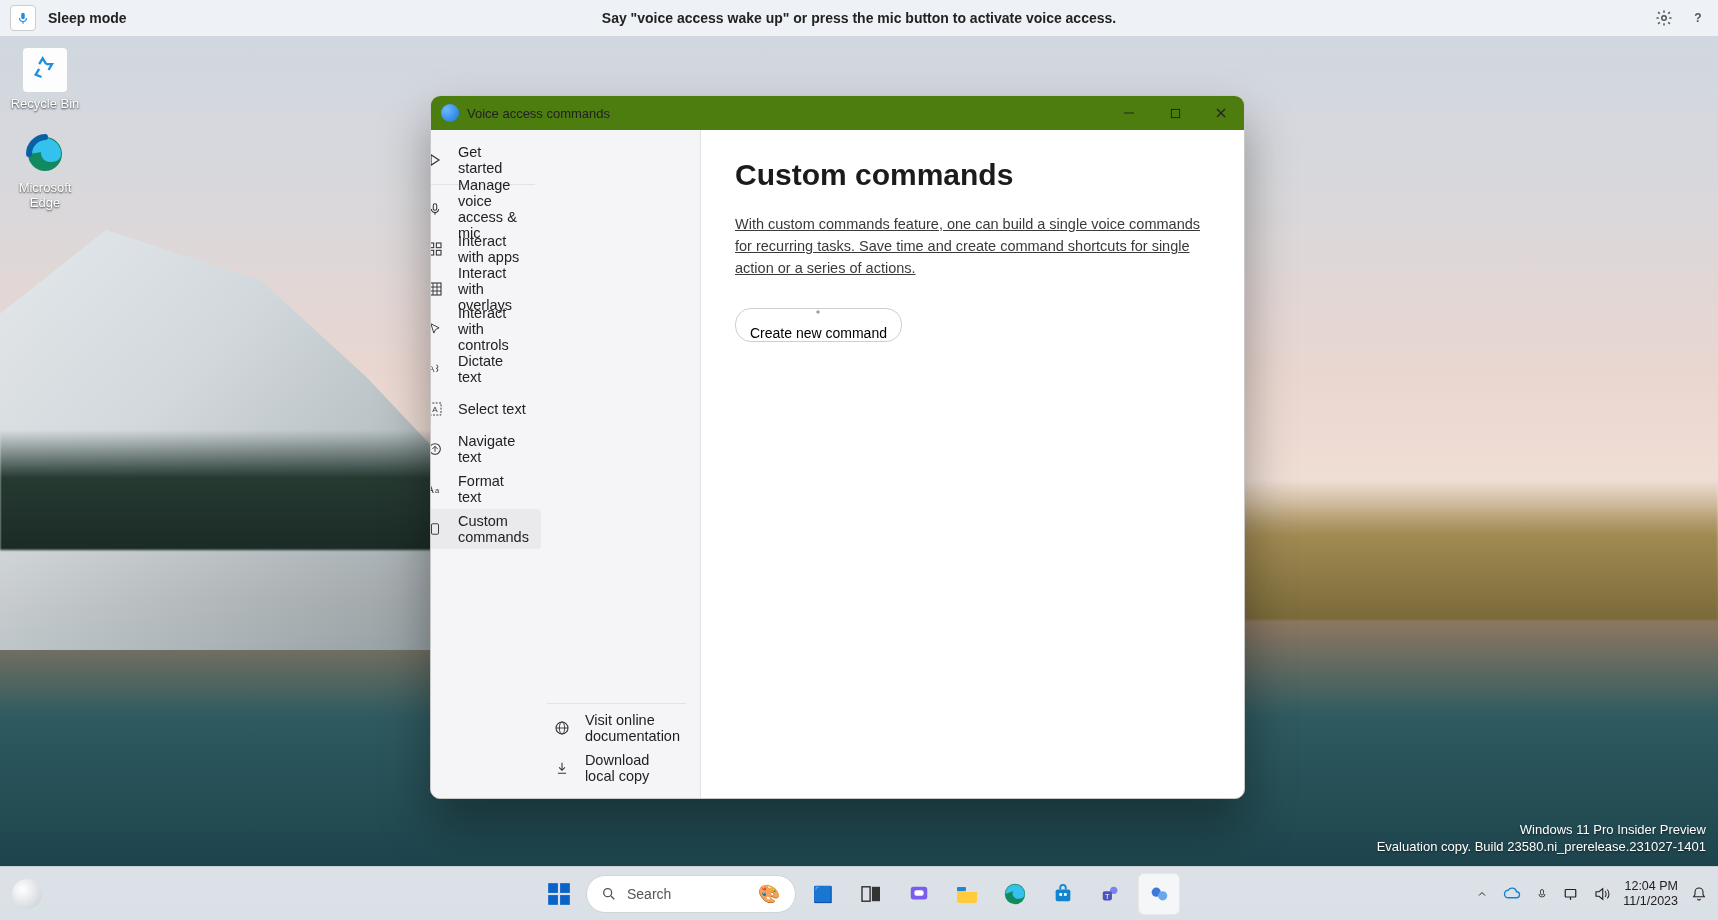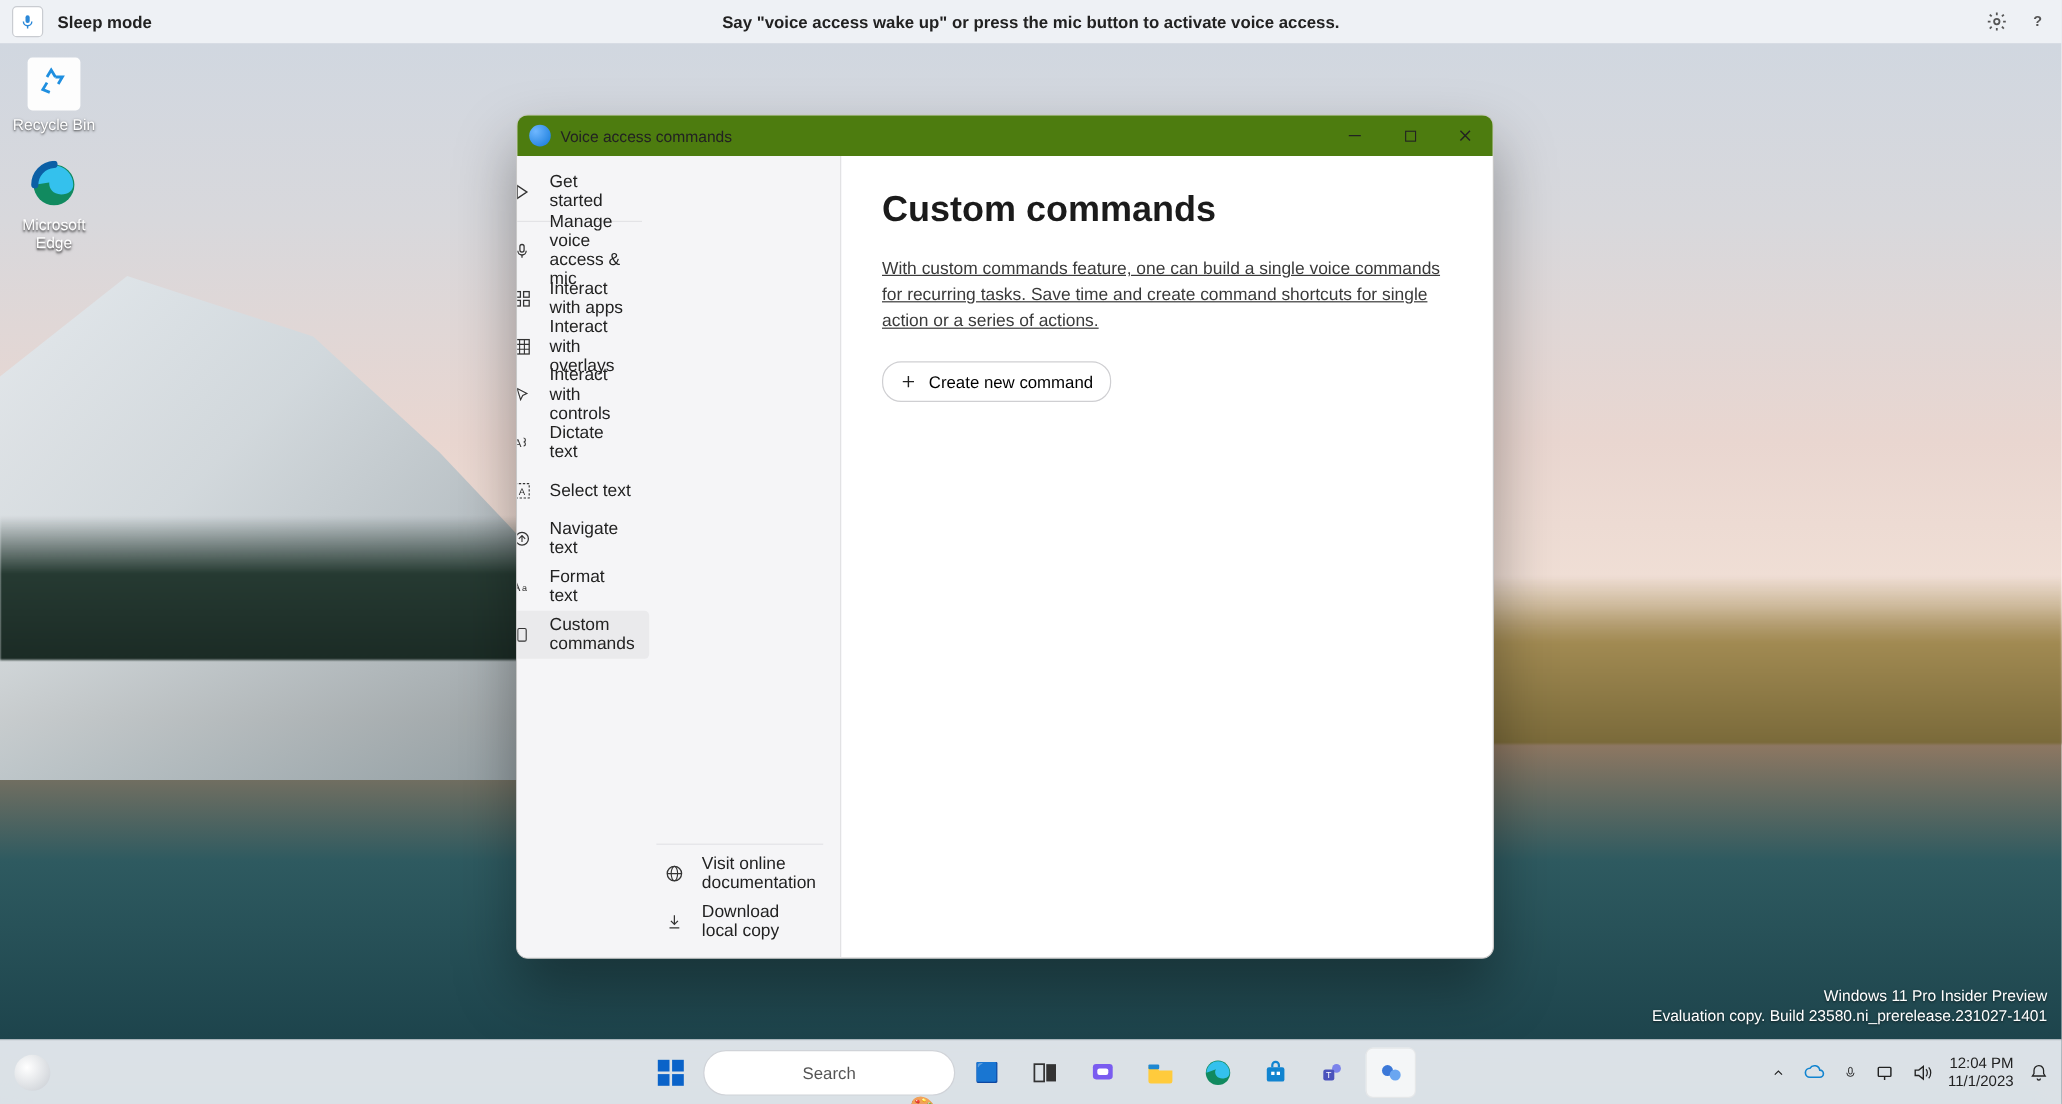--- a/index.html
+++ b/index.html
@@ -78,38 +78,38 @@
 .nav-item.selected::before{content:"";position:absolute;left:0;top:10px;bottom:10px;
   width:3px;background:#1f74d0;border-radius:2px;}
 .nav-sep{height:1px;background:#e3e3e6;margin:4px 6px;}
 .nav-bottom{margin-top:auto;}
 .nicon{width:18px;height:18px;display:flex;align-items:center;justify-content:center;color:#333;flex-shrink:0;}
 
 .content{flex:1;padding:28px 34px;color:#1b1b1b;}
 .content h1{font-size:30px;font-weight:600;margin-bottom:22px;}
 .content p{font-size:14.5px;color:#3a3a3a;line-height:1.5;max-width:480px;margin-bottom:22px;text-decoration:underline;}
 .create-btn{display:inline-flex;align-items:center;gap:10px;border:1px solid #cfcfd2;
-  background:#fff;border-radius:16px;height:34px;padding:0 14px;font-size:14px;}
+  background:#fff;border-radius:16px;height:34px;padding:0 14px;font-size:14px;flex-direction:column;}
 
 
 .watermark{position:absolute;right:12px;bottom:64px;color:#fff;font-size:13px;
   text-align:right;text-shadow:0 1px 2px rgba(0,0,0,.6);line-height:1.35;}
 
 
 .taskbar{position:absolute;left:0;right:0;bottom:0;height:54px;
   background:rgba(235,239,244,.92);backdrop-filter:blur(10px);
   border-top:1px solid rgba(0,0,0,.08);}
 .tb-center{position:absolute;left:50%;top:6px;transform:translateX(-50%);
   display:flex;align-items:center;gap:6px;}
 .tb-icon{width:42px;height:42px;border-radius:6px;display:flex;align-items:center;
   justify-content:center;}
 .tb-icon.active{background:rgba(255,255,255,.7);box-shadow:inset 0 0 0 1px rgba(0,0,0,.06);}
 .start-btn svg{width:26px;height:26px;}
 .search-pill{display:flex;align-items:center;height:38px;width:210px;background:#fff;
-  border-radius:20px;border:1px solid #d0d3d8;padding:0 14px;gap:10px;font-size:14px;color:#555;flex-direction:column;}
+  border-radius:20px;border:1px solid #d0d3d8;padding:0 14px;gap:10px;font-size:14px;color:#555;}
 .tb-tray{position:absolute;right:10px;top:0;height:100%;display:flex;align-items:center;
   gap:12px;font-size:13px;color:#222;}
 .tray-ic{width:18px;height:18px;display:flex;align-items:center;justify-content:center;}
 .clock{text-align:right;line-height:1.15;font-size:12.5px;}
 .weather{position:absolute;left:12px;top:0;height:100%;display:flex;align-items:center;}
 .weather .wic{width:30px;height:30px;border-radius:50%;
   background:radial-gradient(circle at 35% 35%,#fff,#c6cbd1);}
 
 svg{display:block;}
 </style>

